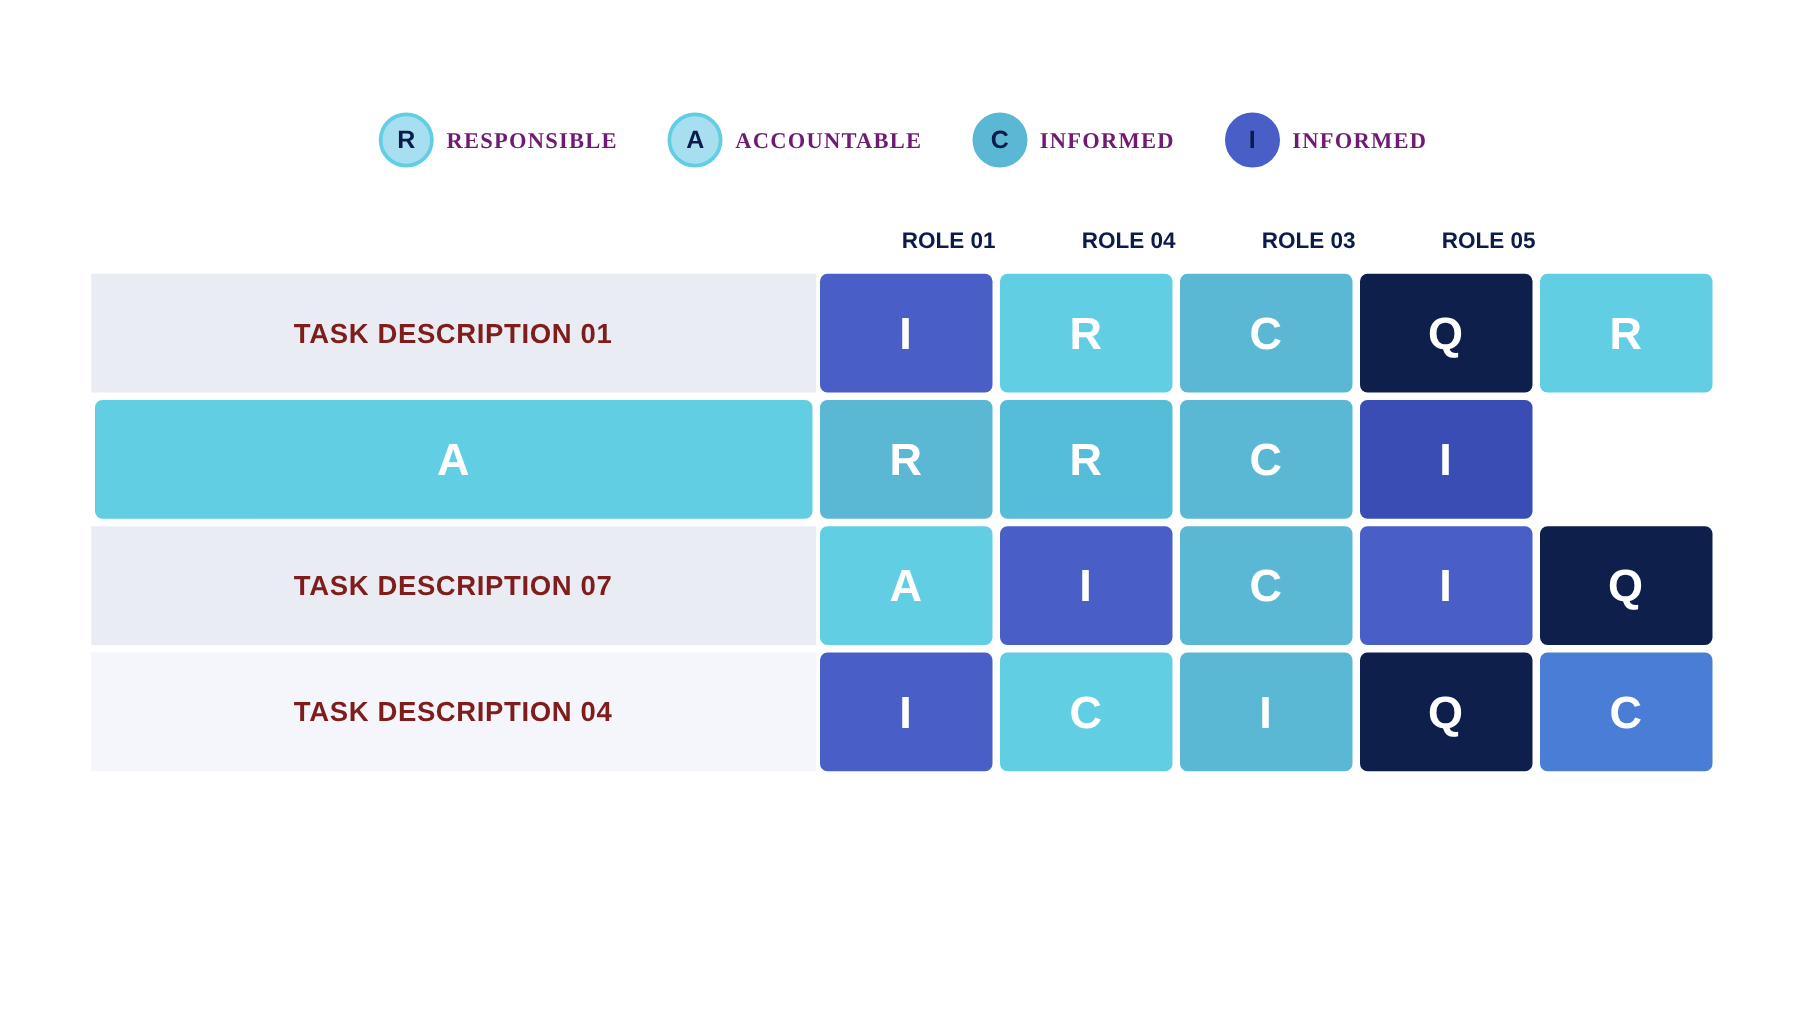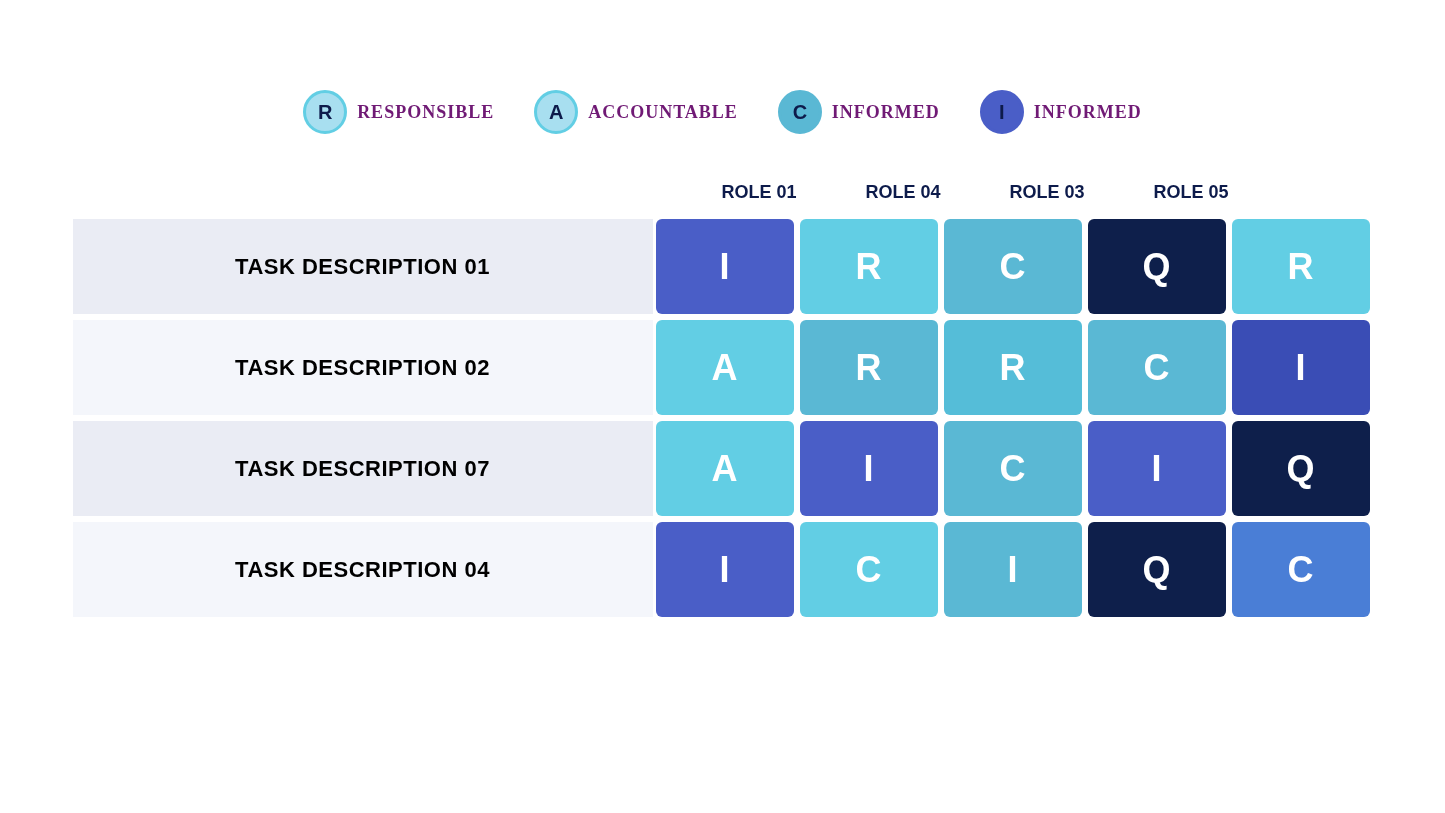--- a/index.html
+++ b/index.html
@@ -103,21 +103,21 @@
     .matrix-row:nth-child(even) .task-cell {
       background: #eaecf4;
     }
 
     .task-cell {
       display: flex;
       align-items: center;
       justify-content: center;
       font-size: 22px;
       font-weight: 900;
-      color: #000000;
+      color: #7f1d1d;
       letter-spacing: 0.5px;
       padding: 10px 20px;
     }
 
     .matrix-cell {
       display: flex;
       align-items: center;
       justify-content: center;
       font-size: 36px;
       font-weight: 900;
@@ -178,21 +178,20 @@
     </div>
 <div class="matrix-row">
       <div class="task-cell">TASK DESCRIPTION 01</div>
       <div class="matrix-cell color-blue-medium">I</div>
       <div class="matrix-cell color-teal-light">R</div>
       <div class="matrix-cell color-blue-light">C</div>
       <div class="matrix-cell color-dark-navy">Q</div>
       <div class="matrix-cell color-teal-light">R</div>
     </div>
     <div class="matrix-row">
-      <div class="task-cell">TASK DESCRIPTION 02</div>
       <div class="matrix-cell color-teal-light">A</div>
       <div class="matrix-cell color-blue-light">R</div>
       <div class="matrix-cell color-teal-medium">R</div>
       <div class="matrix-cell color-blue-light">C</div>
       <div class="matrix-cell color-blue-royal">I</div>
     </div>
     <div class="matrix-row">
       <div class="task-cell">TASK DESCRIPTION 07</div>
       <div class="matrix-cell color-teal-light">A</div>
       <div class="matrix-cell color-blue-medium">I</div>

